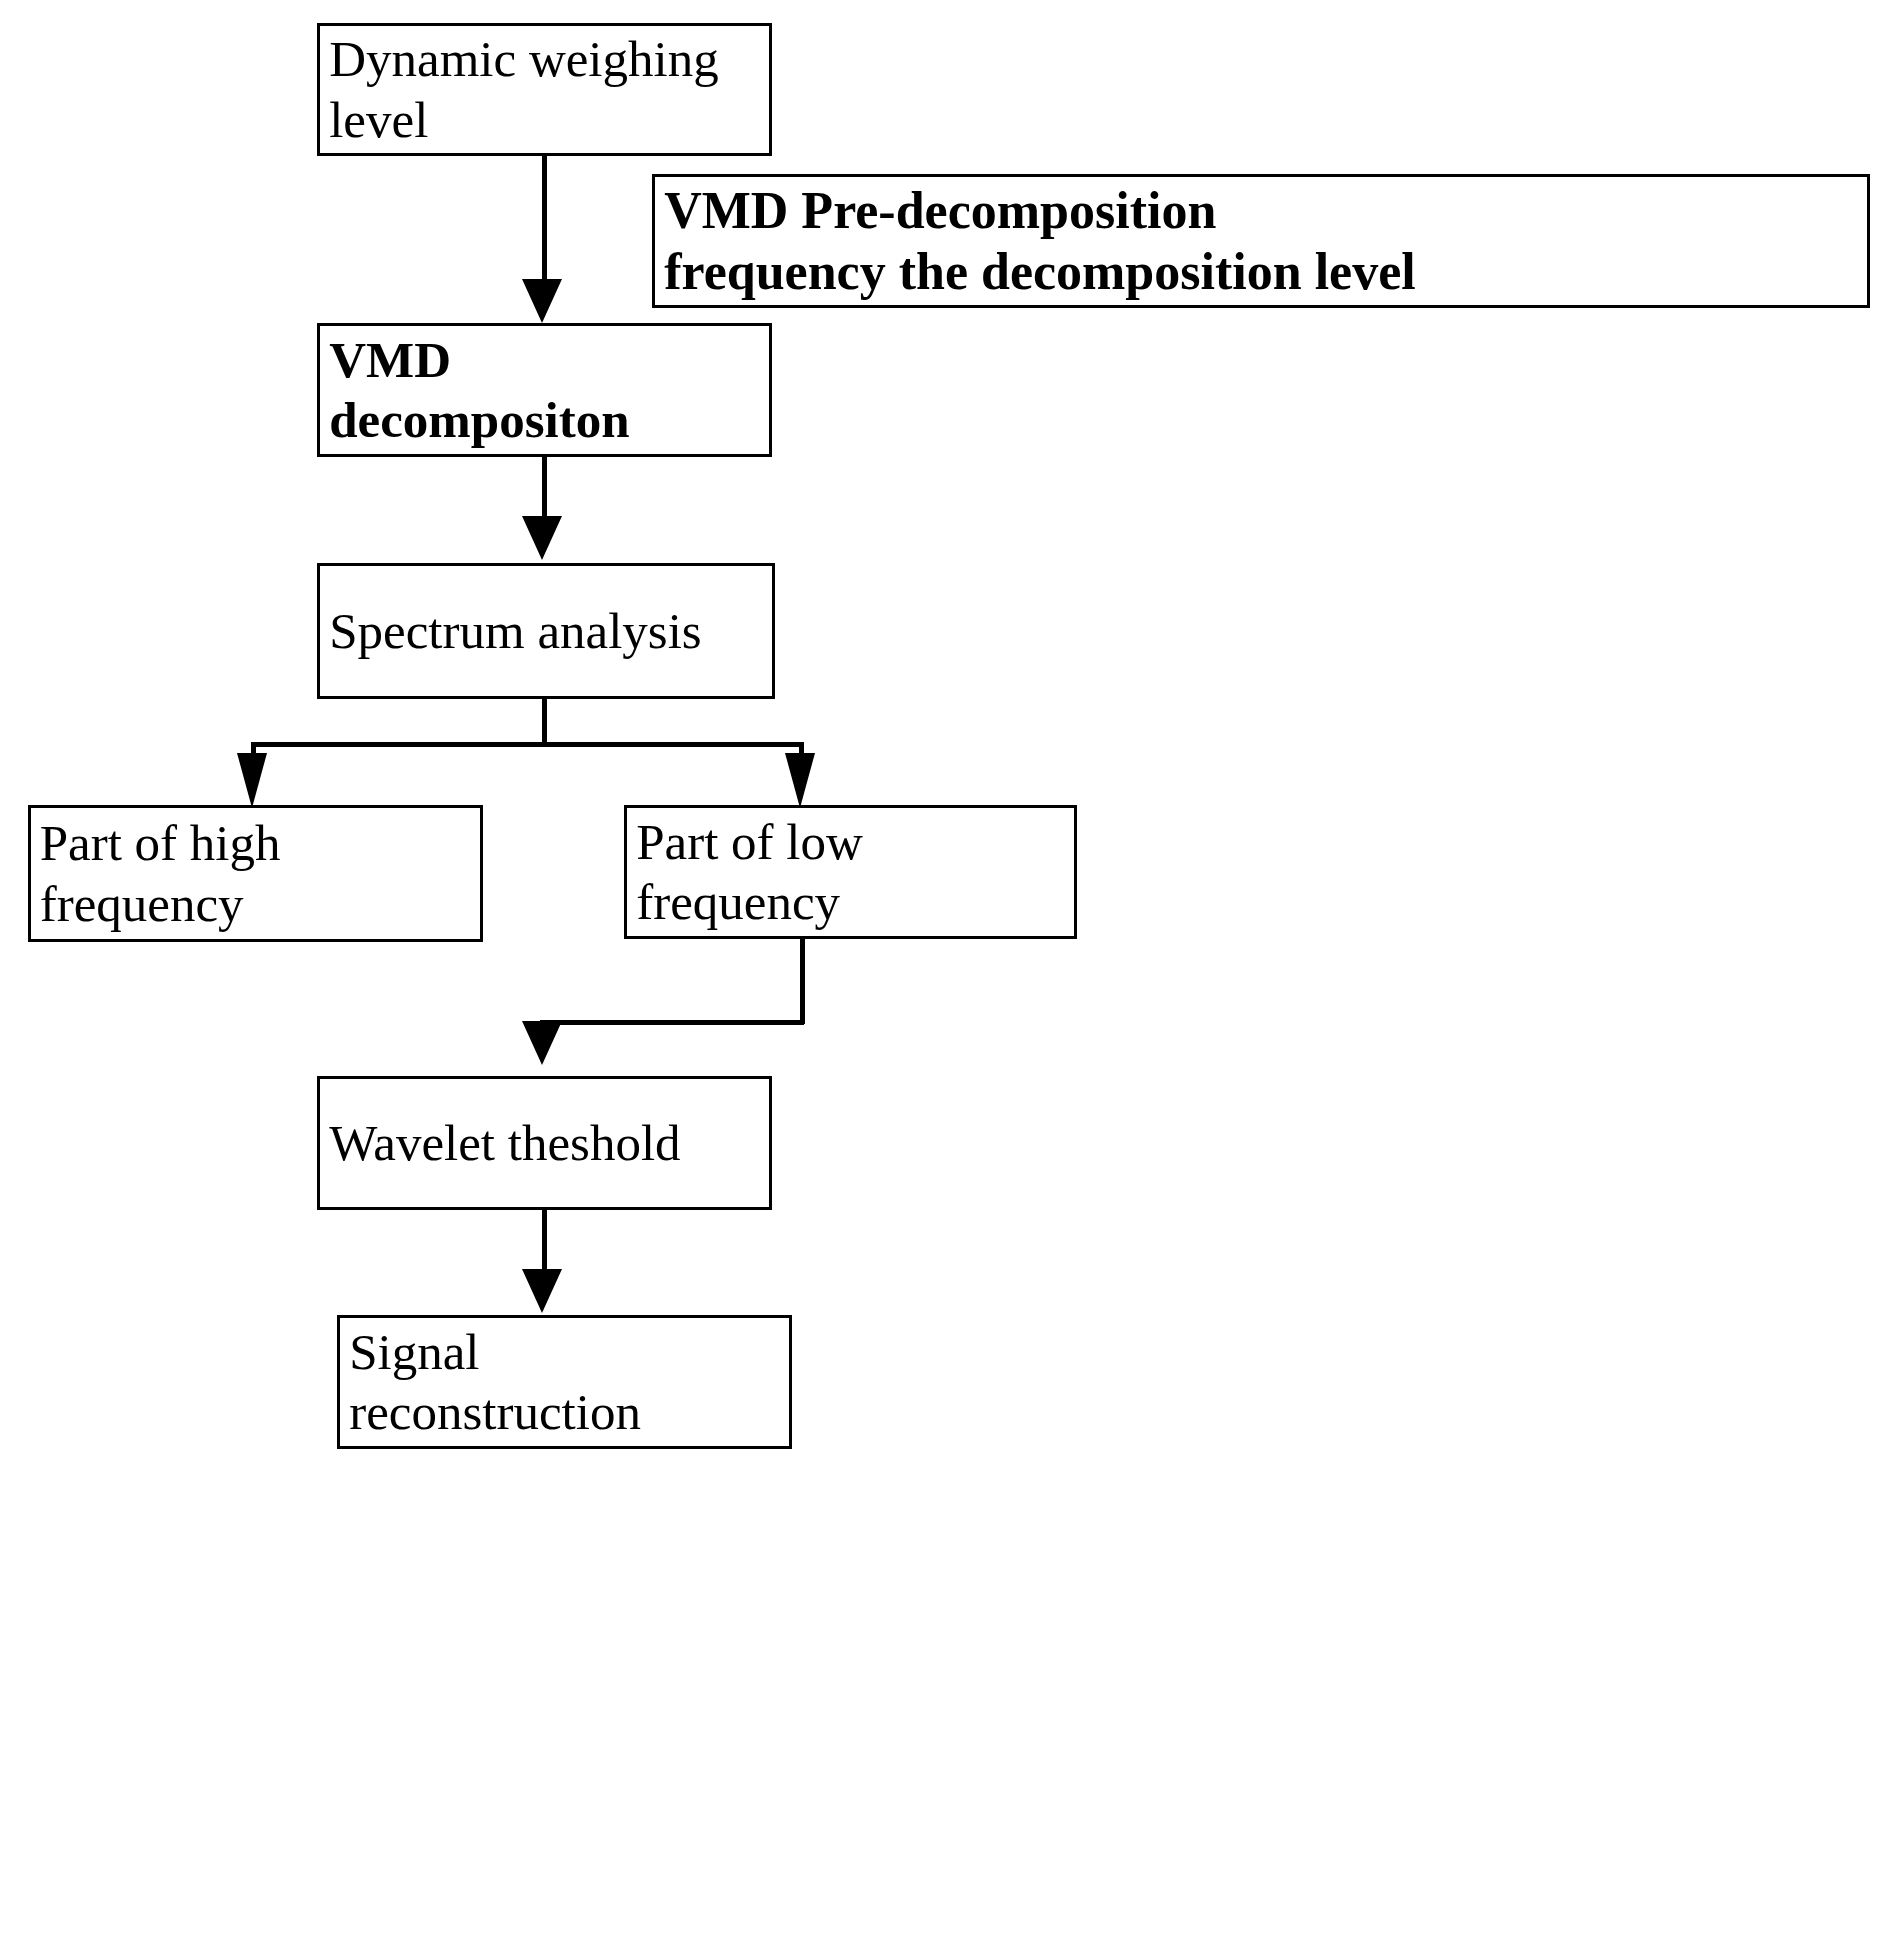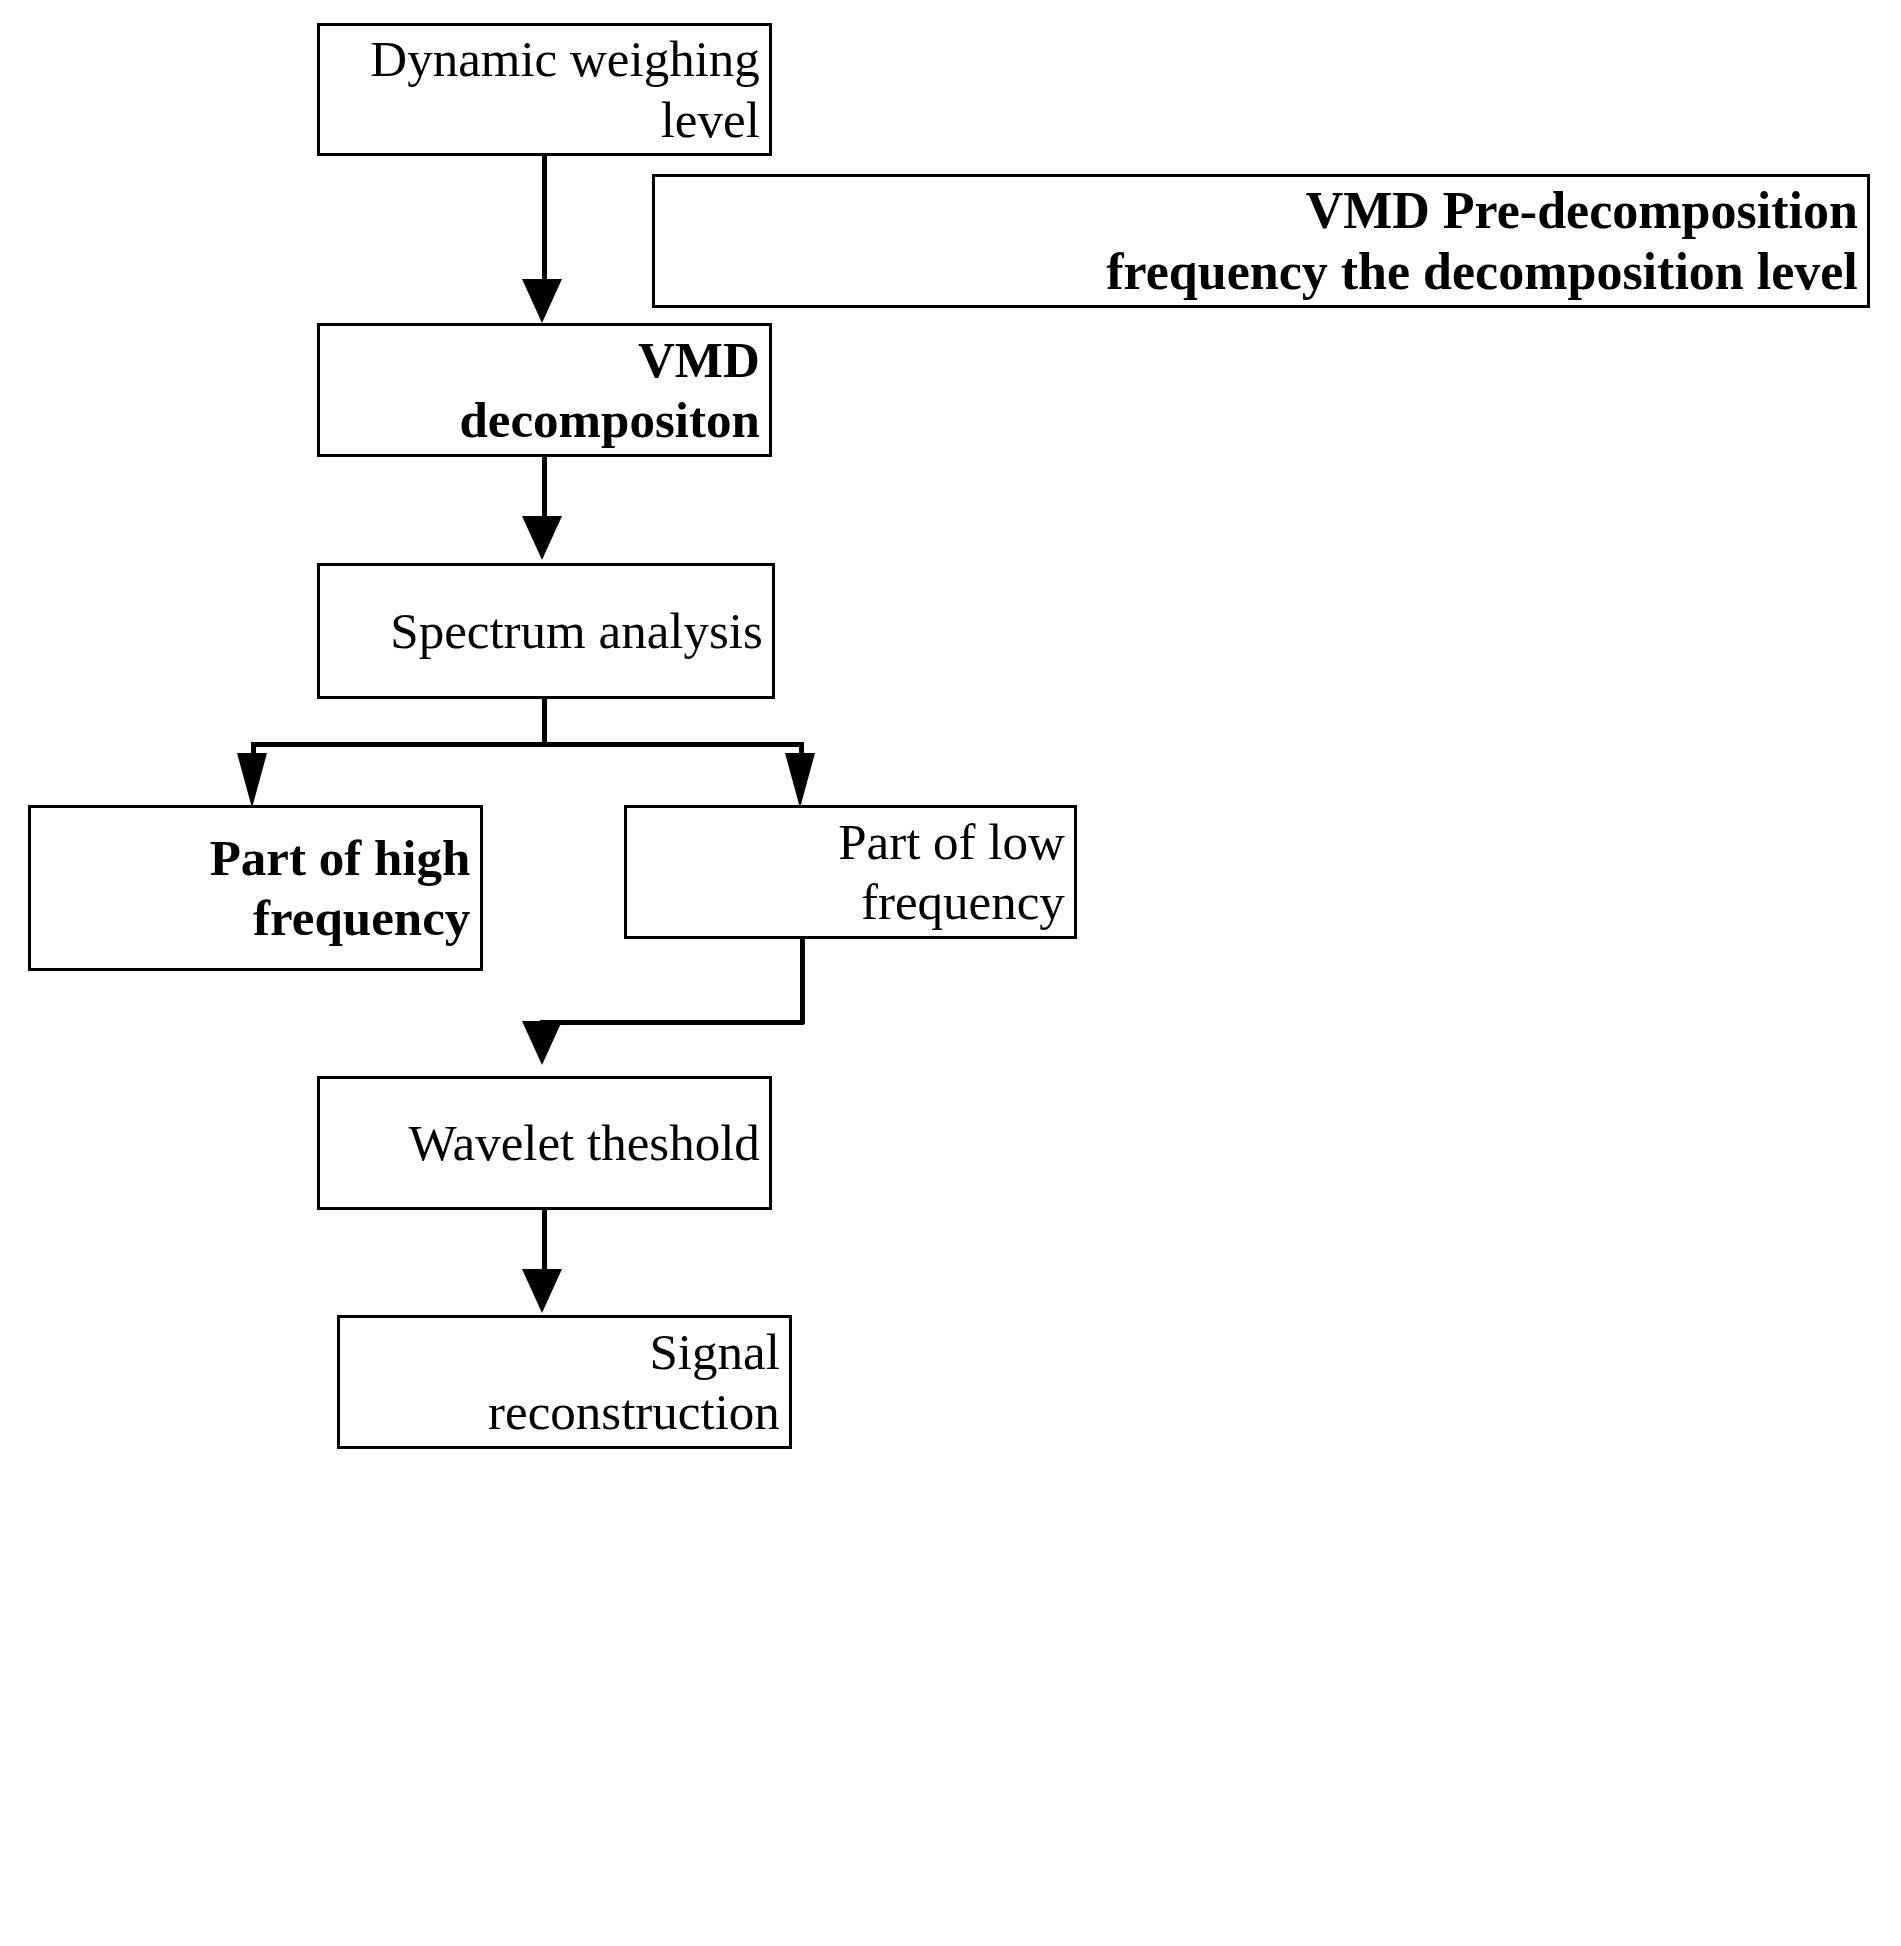--- a/index.html
+++ b/index.html
@@ -8,33 +8,33 @@
   #stage{position:relative;width:1902px;height:1947px;background:#fff;}
 
   .node{
     position:absolute;
     box-sizing:border-box;
     border:3.7px solid #000;
     background:#ffffff;
     display:flex;
     align-items:center;
     justify-content:center;
-    text-align:right;
+    text-align:left;
     line-height:1.18;
     color:#000;
     padding:3.7px 9.2px;
   }
   .node .lbl{display:block;width:100%;}
 
   
   #n-signal       {left:317px; top:23px;   width:455px; height:133px; font-size:51px;}
   #n-pre          {left:652px; top:174px;  width:1218px;height:134px; font-size:52px;font-weight:bold;}
   #n-vmd          {left:317px; top:323px;  width:455px; height:134px; font-size:51px;font-weight:bold;}
   #n-spectrum     {left:317px; top:563px;  width:458px; height:136px; font-size:51px;}
-  #n-high         {left:27.5px;  top:805px;  width:455px; height:166px; font-size:51px;font-weight:bold;}
+  #n-high         {left:27.5px;  top:805px;  width:455px; height:137px; font-size:51px;}
   #n-low          {left:576px; top:805px;  width:453px; height:134px; font-size:51px;margin-left:48px;}
   #n-wavelet      {left:317px; top:1076px; width:455px; height:134px; font-size:51px;}
   #n-recon        {left:317px; top:1315px; width:455px; height:134px; font-size:51px;margin-left:20px;}
 
   
   .vline{position:absolute;width:4.6px;background:#000;}
   .hline{position:absolute;height:4.6px;background:#000;}
   .arrowhead{
     position:absolute;
     width:0;height:0;

